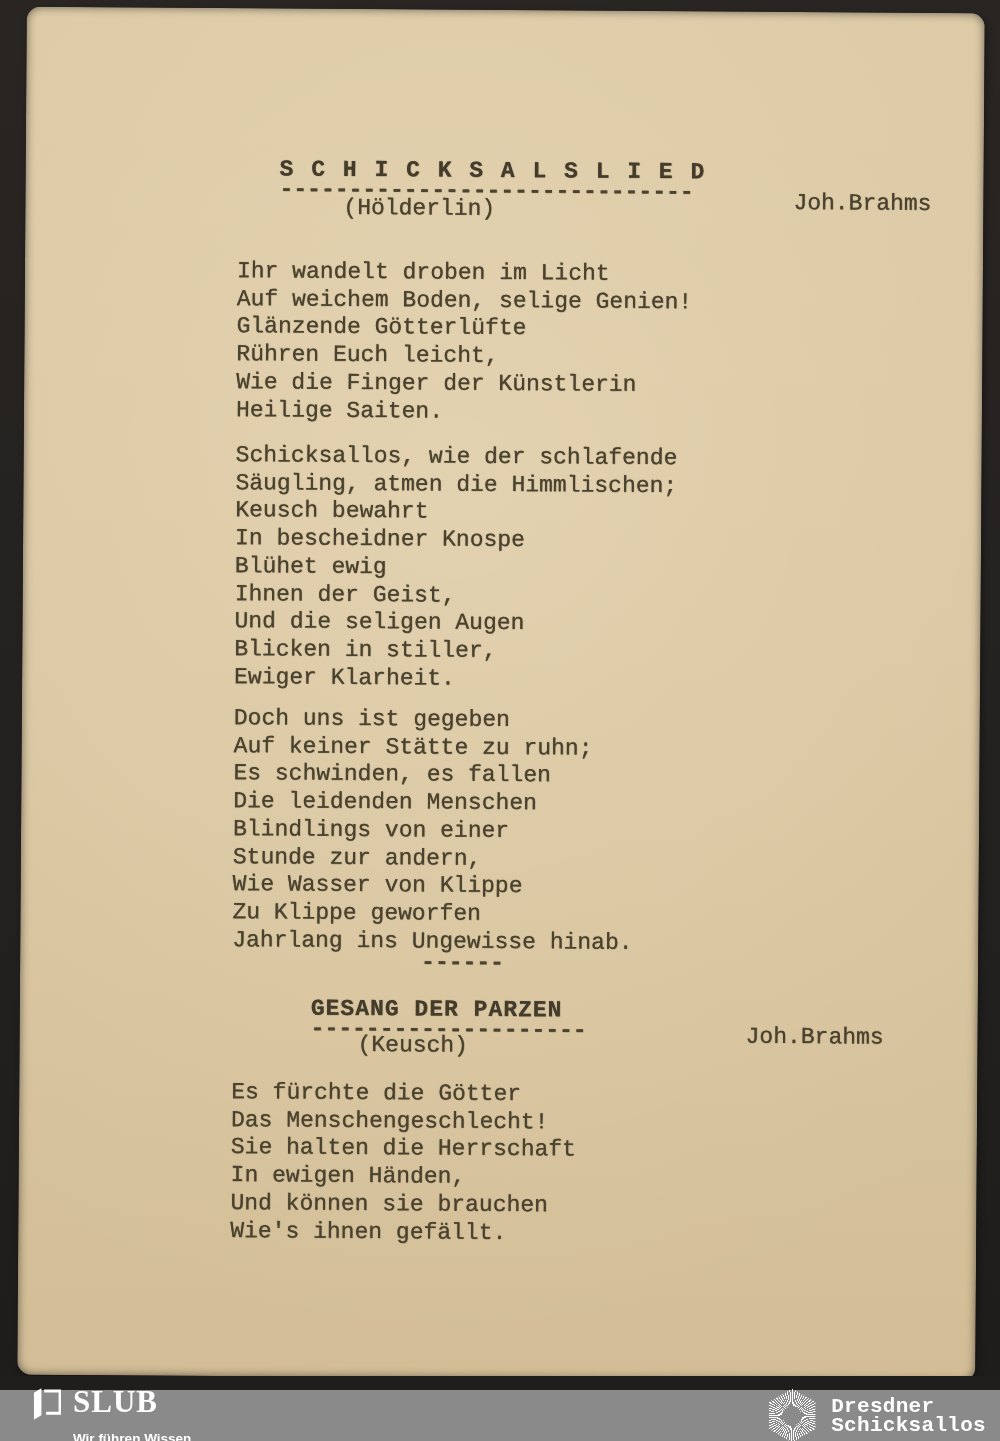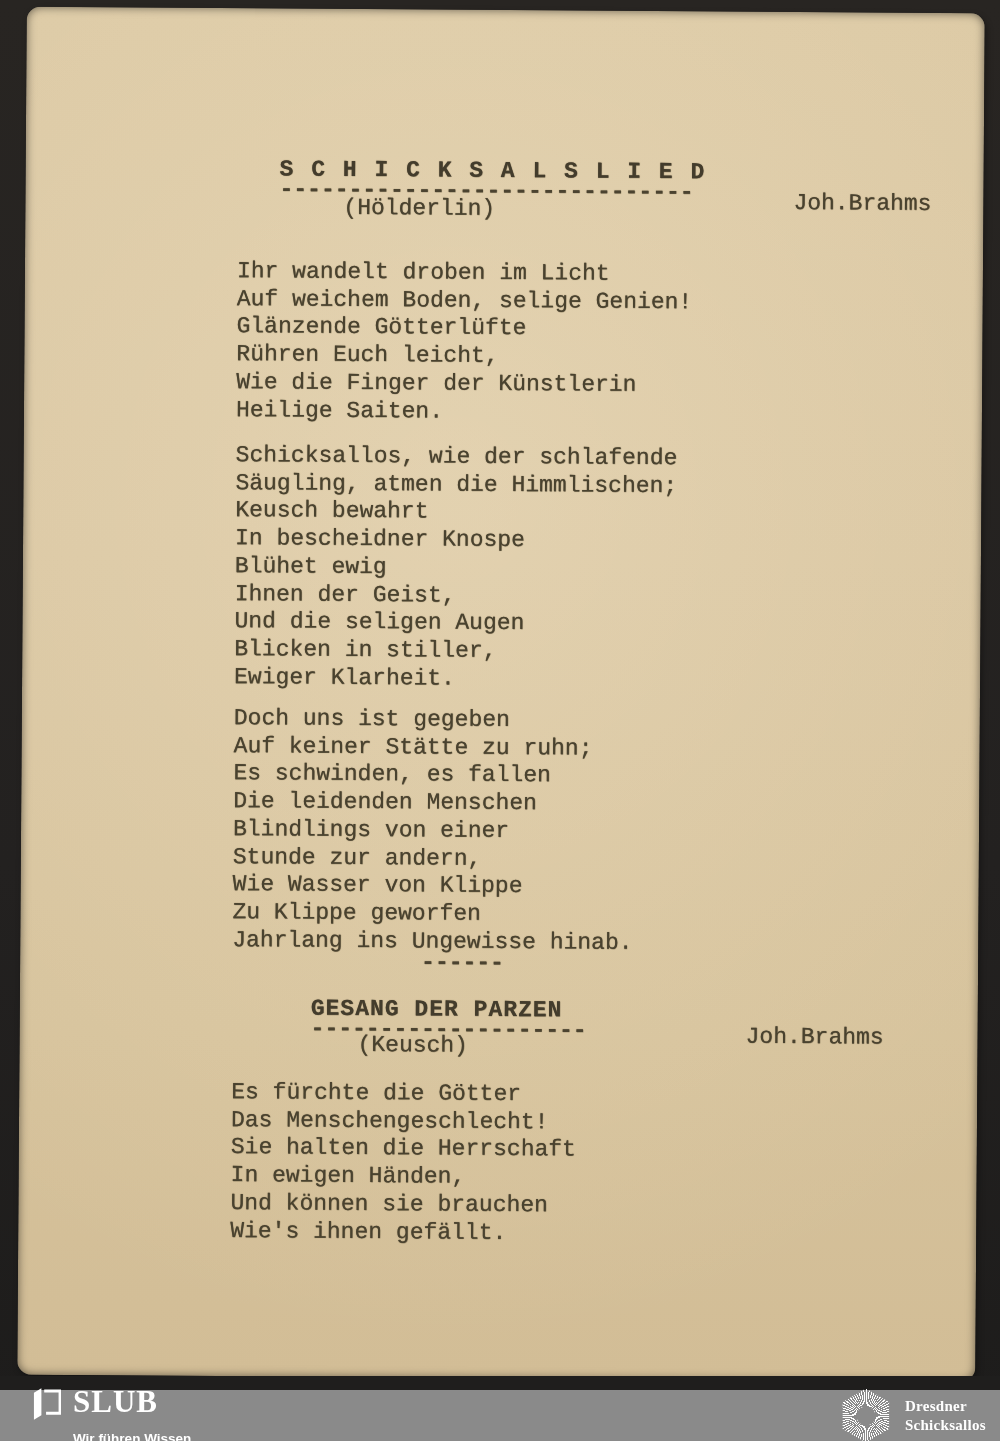--- a/index.html
+++ b/index.html
@@ -66,22 +66,22 @@
   }
   .phil-brand { display: flex; align-items: center; gap: 12px; }
   .starburst {
     width: 54px; height: 54px; flex: 0 0 auto;
     background: repeating-conic-gradient(#ffffff 0deg 2.4deg, rgba(255,255,255,0) 2.4deg 6deg);
     clip-path: polygon(50% 0%, 93% 25%, 93% 75%, 50% 100%, 7% 75%, 7% 25%);
     -webkit-mask: radial-gradient(circle at 50% 50%, transparent 0 9px, #000 10px);
             mask: radial-gradient(circle at 50% 50%, transparent 0 9px, #000 10px);
   }
   .phil-textcol {
-    font-family: Liberation Serif, serif;
-    font-size: 15px; line-height: 19px; color: #ffffff;
+    font-family: Liberation Mono, monospace;
+    font-size: 21px; line-height: 19px; color: #ffffff;
     font-weight: bold; letter-spacing: 0.3px;
   }
 </style>
 </head>
 <body>
 
 <div class="stage">
 
   <div class="paper">
 

